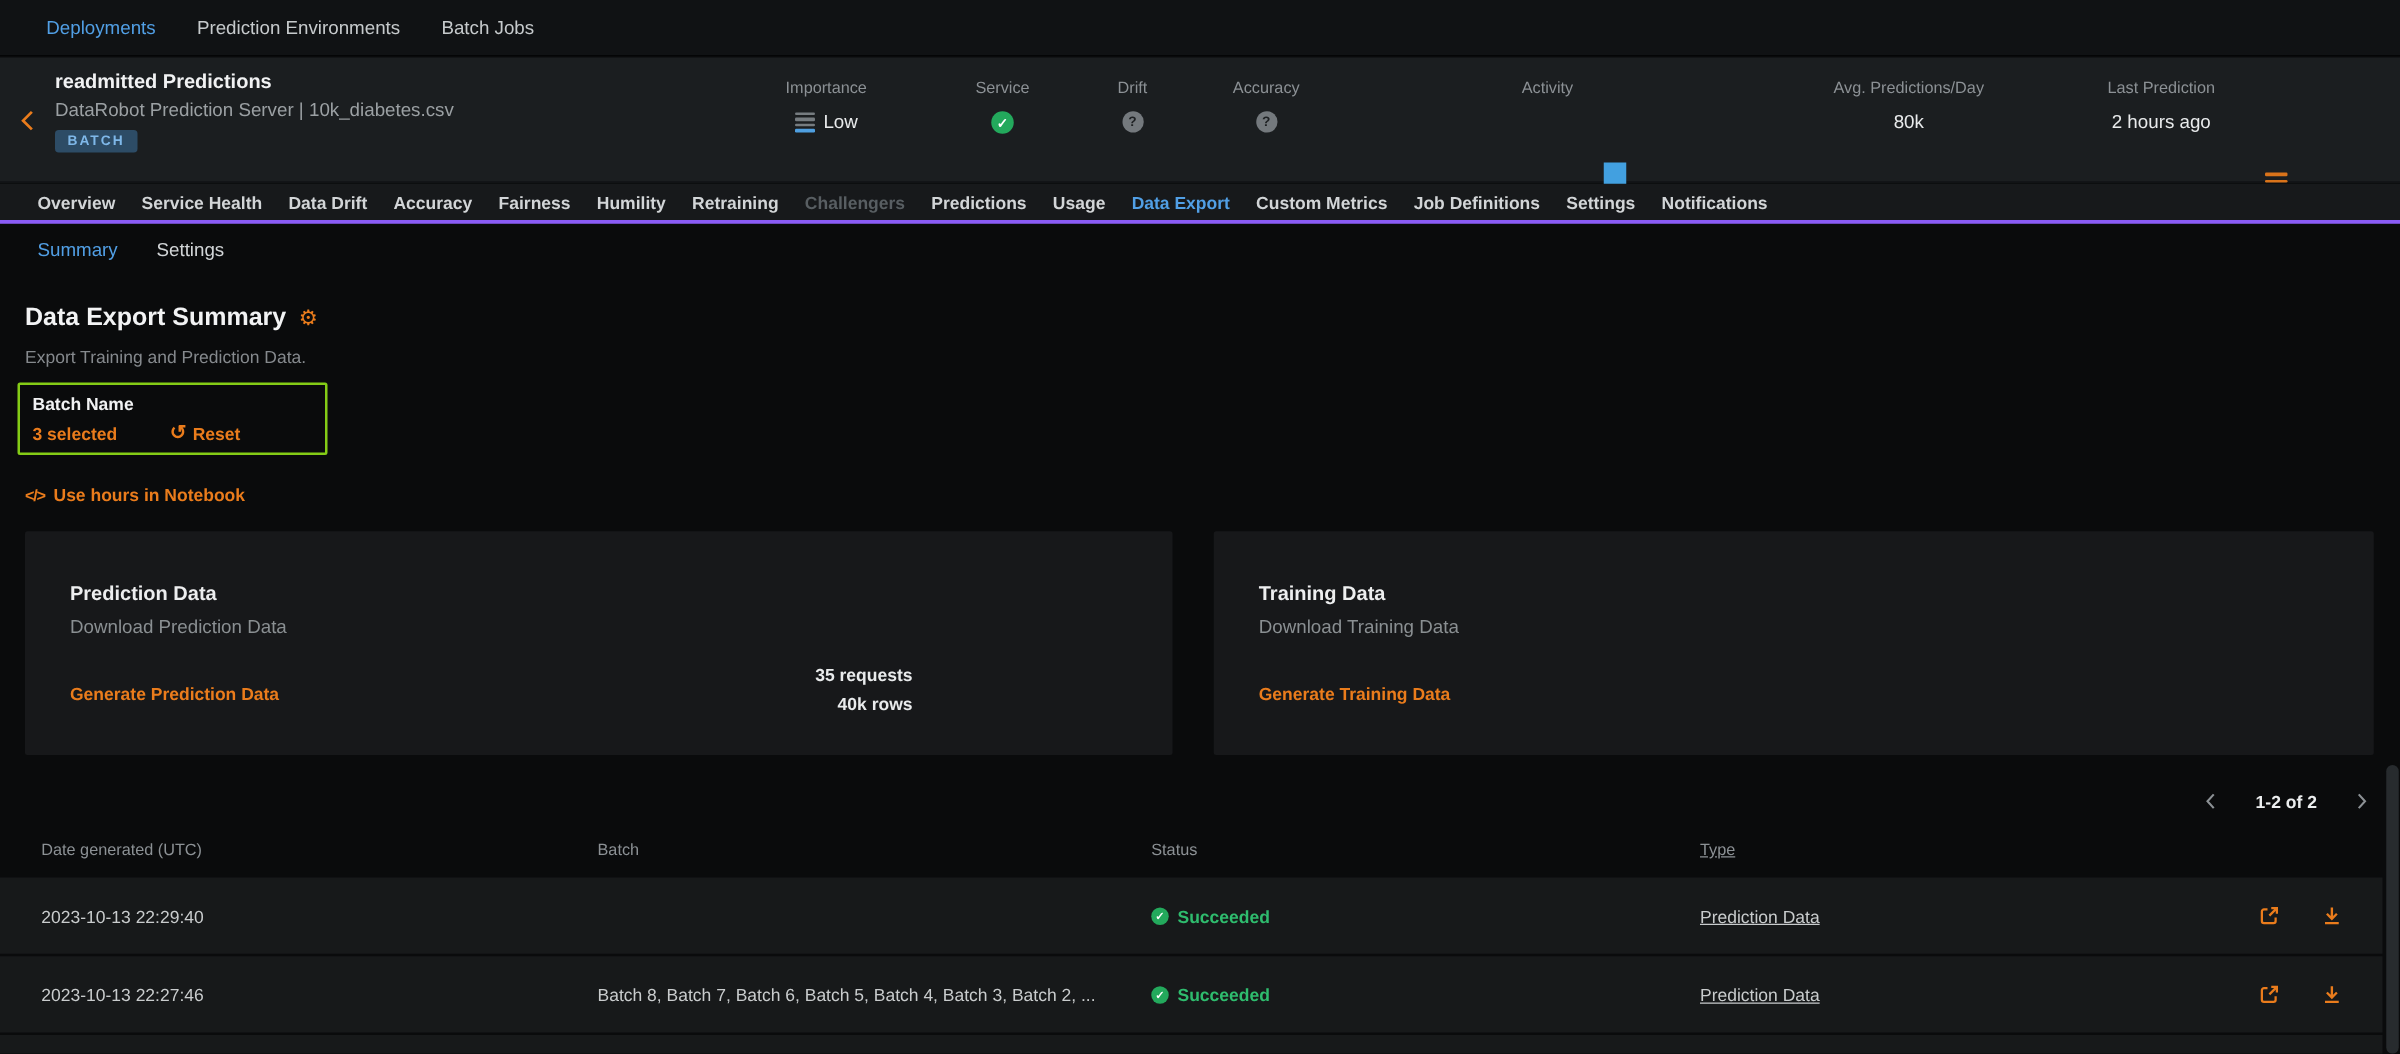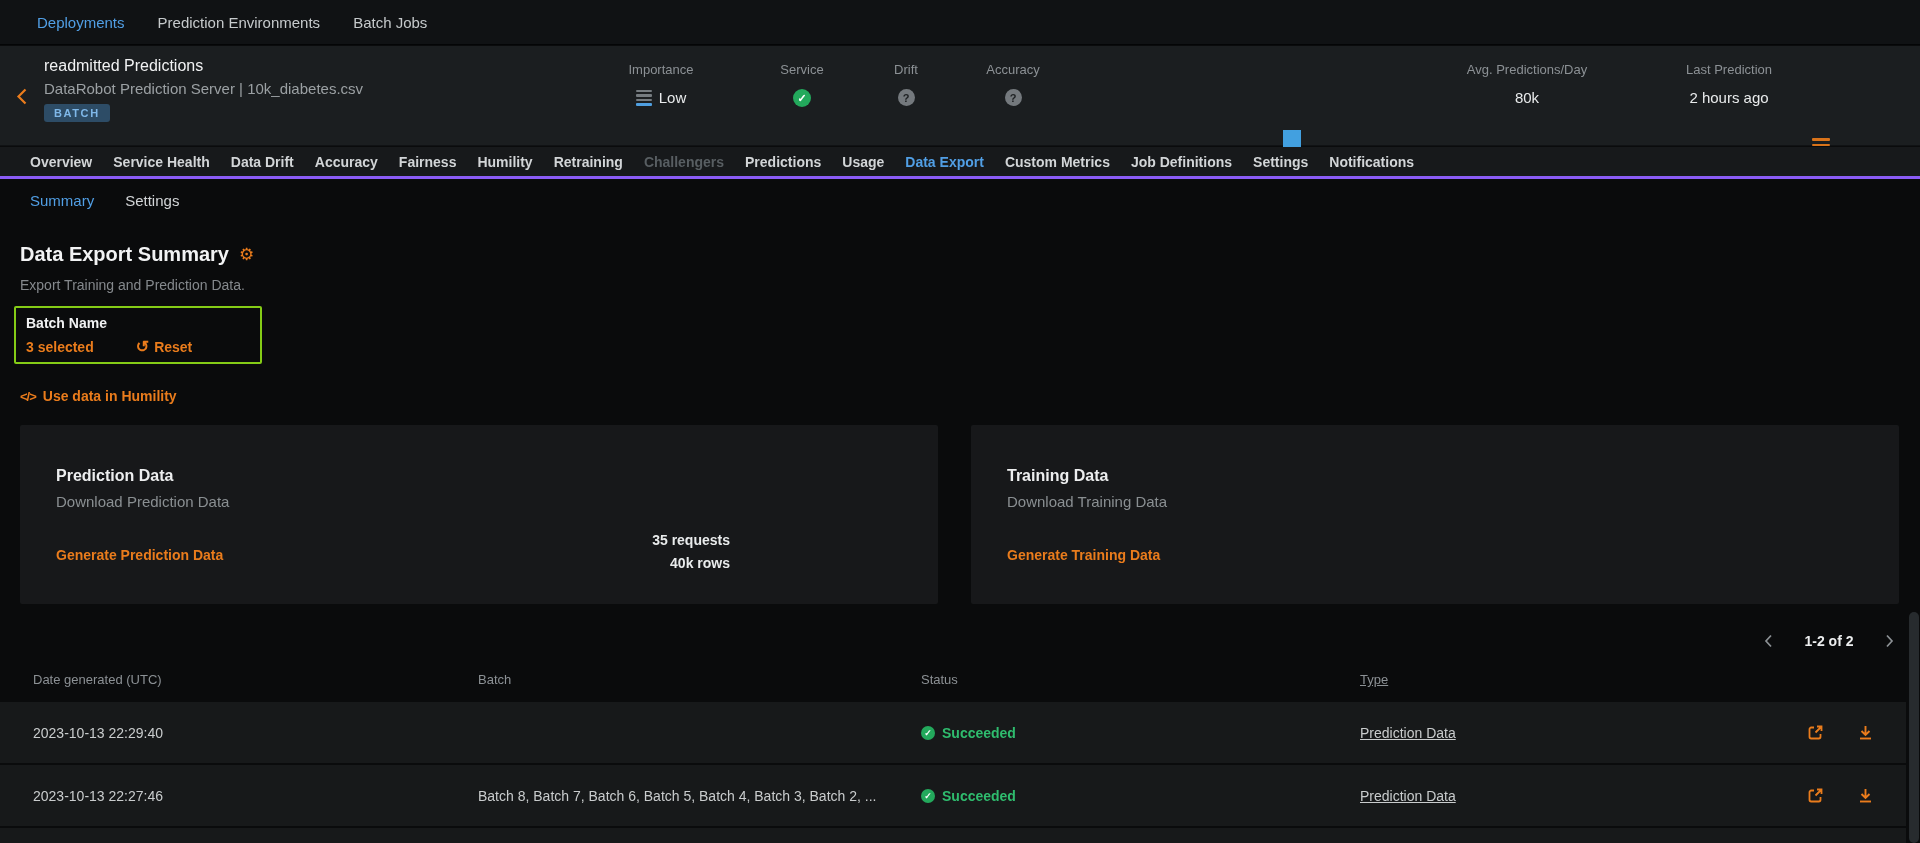--- a/index.html
+++ b/index.html
@@ -9,21 +9,21 @@
   
   .topnav { position:absolute; top:0; left:0; right:0; height:45px; background:#101214;
             display:flex; align-items:center; gap:33px; padding-left:37px; border-bottom:1px solid #040506; }
   .topnav-item { font-size:15px; color:#c6cacc; cursor:pointer; }
   .topnav-item.active { color:#519fe5; }
 
   
   .dep-header { position:absolute; top:46px; left:0; right:0; height:100px; background:#1b1e20; border-bottom:1px solid #101214; }
   .back-btn { position:absolute; left:16px; top:42px; width:14px; height:18px; cursor:pointer; }
   .dep-titles { position:absolute; left:44px; top:11px; }
-  .dep-title { font-size:16px; font-weight:normal; color:#f1f2f3; }
+  .dep-title { font-size:16px; font-weight:bold; color:#f1f2f3; }
   .dep-sub { font-size:15px; color:#9ba0a3; margin-top:5px; }
   .dep-badge { display:inline-block; margin-top:7px; background:#2d4c66; color:#7fb8e9;
                font-size:11px; font-weight:bold; letter-spacing:1.6px; padding:3px 10px; border-radius:3px; }
 
   .metric { position:absolute; top:0; height:100px; text-align:center; }
   .metric-label { font-size:13px; color:#8c9195; margin-top:16px; }
   .metric-value { margin-top:12px; display:flex; align-items:center; justify-content:center; gap:7px;
                   font-size:15px; color:#e9ebec; }
   .imp-bars { display:inline-flex; flex-direction:column; gap:2px; width:16px; }
   .imp-bars i { display:block; height:2.5px; background:#767c80; border-radius:1px; }
@@ -147,20 +147,23 @@
           <span class="circle-q">?</span>
         </div>
     </div>
     <div class="metric" style="left:963px; width:100px;">
       <div class="metric-label">Accuracy</div>
       <div class="metric-value">
           <span class="circle-q">?</span>
         </div>
     </div>
 
+    <div class="metric" style="left:1168px; width:140px;">
+      <div class="metric-label">Activity</div>
+    </div>
     <svg class="activity-chart" width="152" height="54" viewBox="0 0 152 54">
       <rect x="127" y="10" width="18" height="27" fill="#42a0e0"></rect>
       <path d="M4,31 V37 H146 V31" fill="none" stroke="#6b7174" stroke-width="1.3"></path>
       <text x="4" y="51" font-size="11" fill="#8c9195">Oct 6</text>
       <text x="146" y="51" font-size="11" fill="#8c9195" text-anchor="end">now</text>
     </svg>
 
     <div class="metric" style="left:1437px; width:180px;">
       <div class="metric-label">Avg. Predictions/Day</div>
       <div class="metric-value">80k</div>
@@ -212,21 +215,21 @@
       <span class="filter-selected">3 selected</span>
       <span class="filter-reset">
         <span class="reset-glyph">↺</span>
         <span>Reset</span>
       </span>
     </div>
   </div>
 
   <div class="notebook-link">
     <span class="code-glyph">&lt;/&gt;</span>
-    <span>Use data in Humility</span>
+    <span>Use hours in Notebook</span>
   </div>
 
   <div class="card left">
     <div class="card-title">Prediction Data</div>
     <div class="card-sub">Download Prediction Data</div>
     <div class="card-action">Generate Prediction Data</div>
     <div class="card-stats">
       <div>35 requests</div>
       <div>40k rows</div>
     </div>

